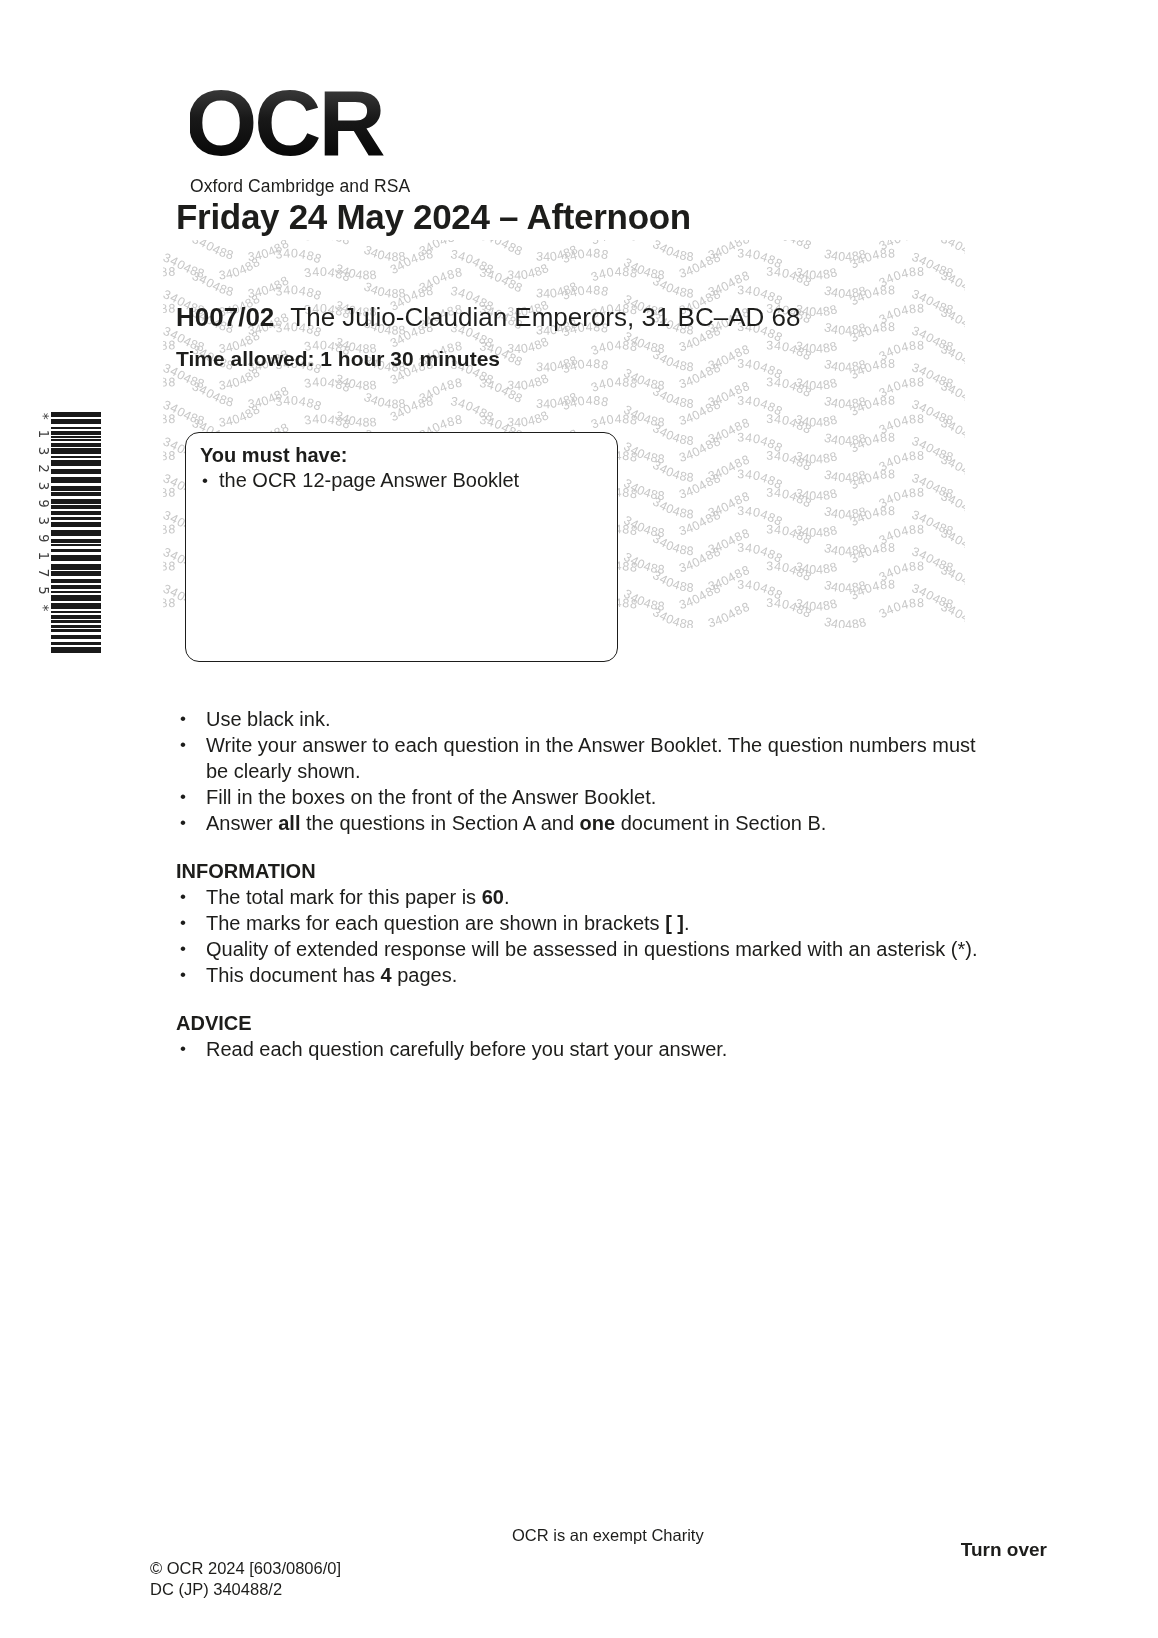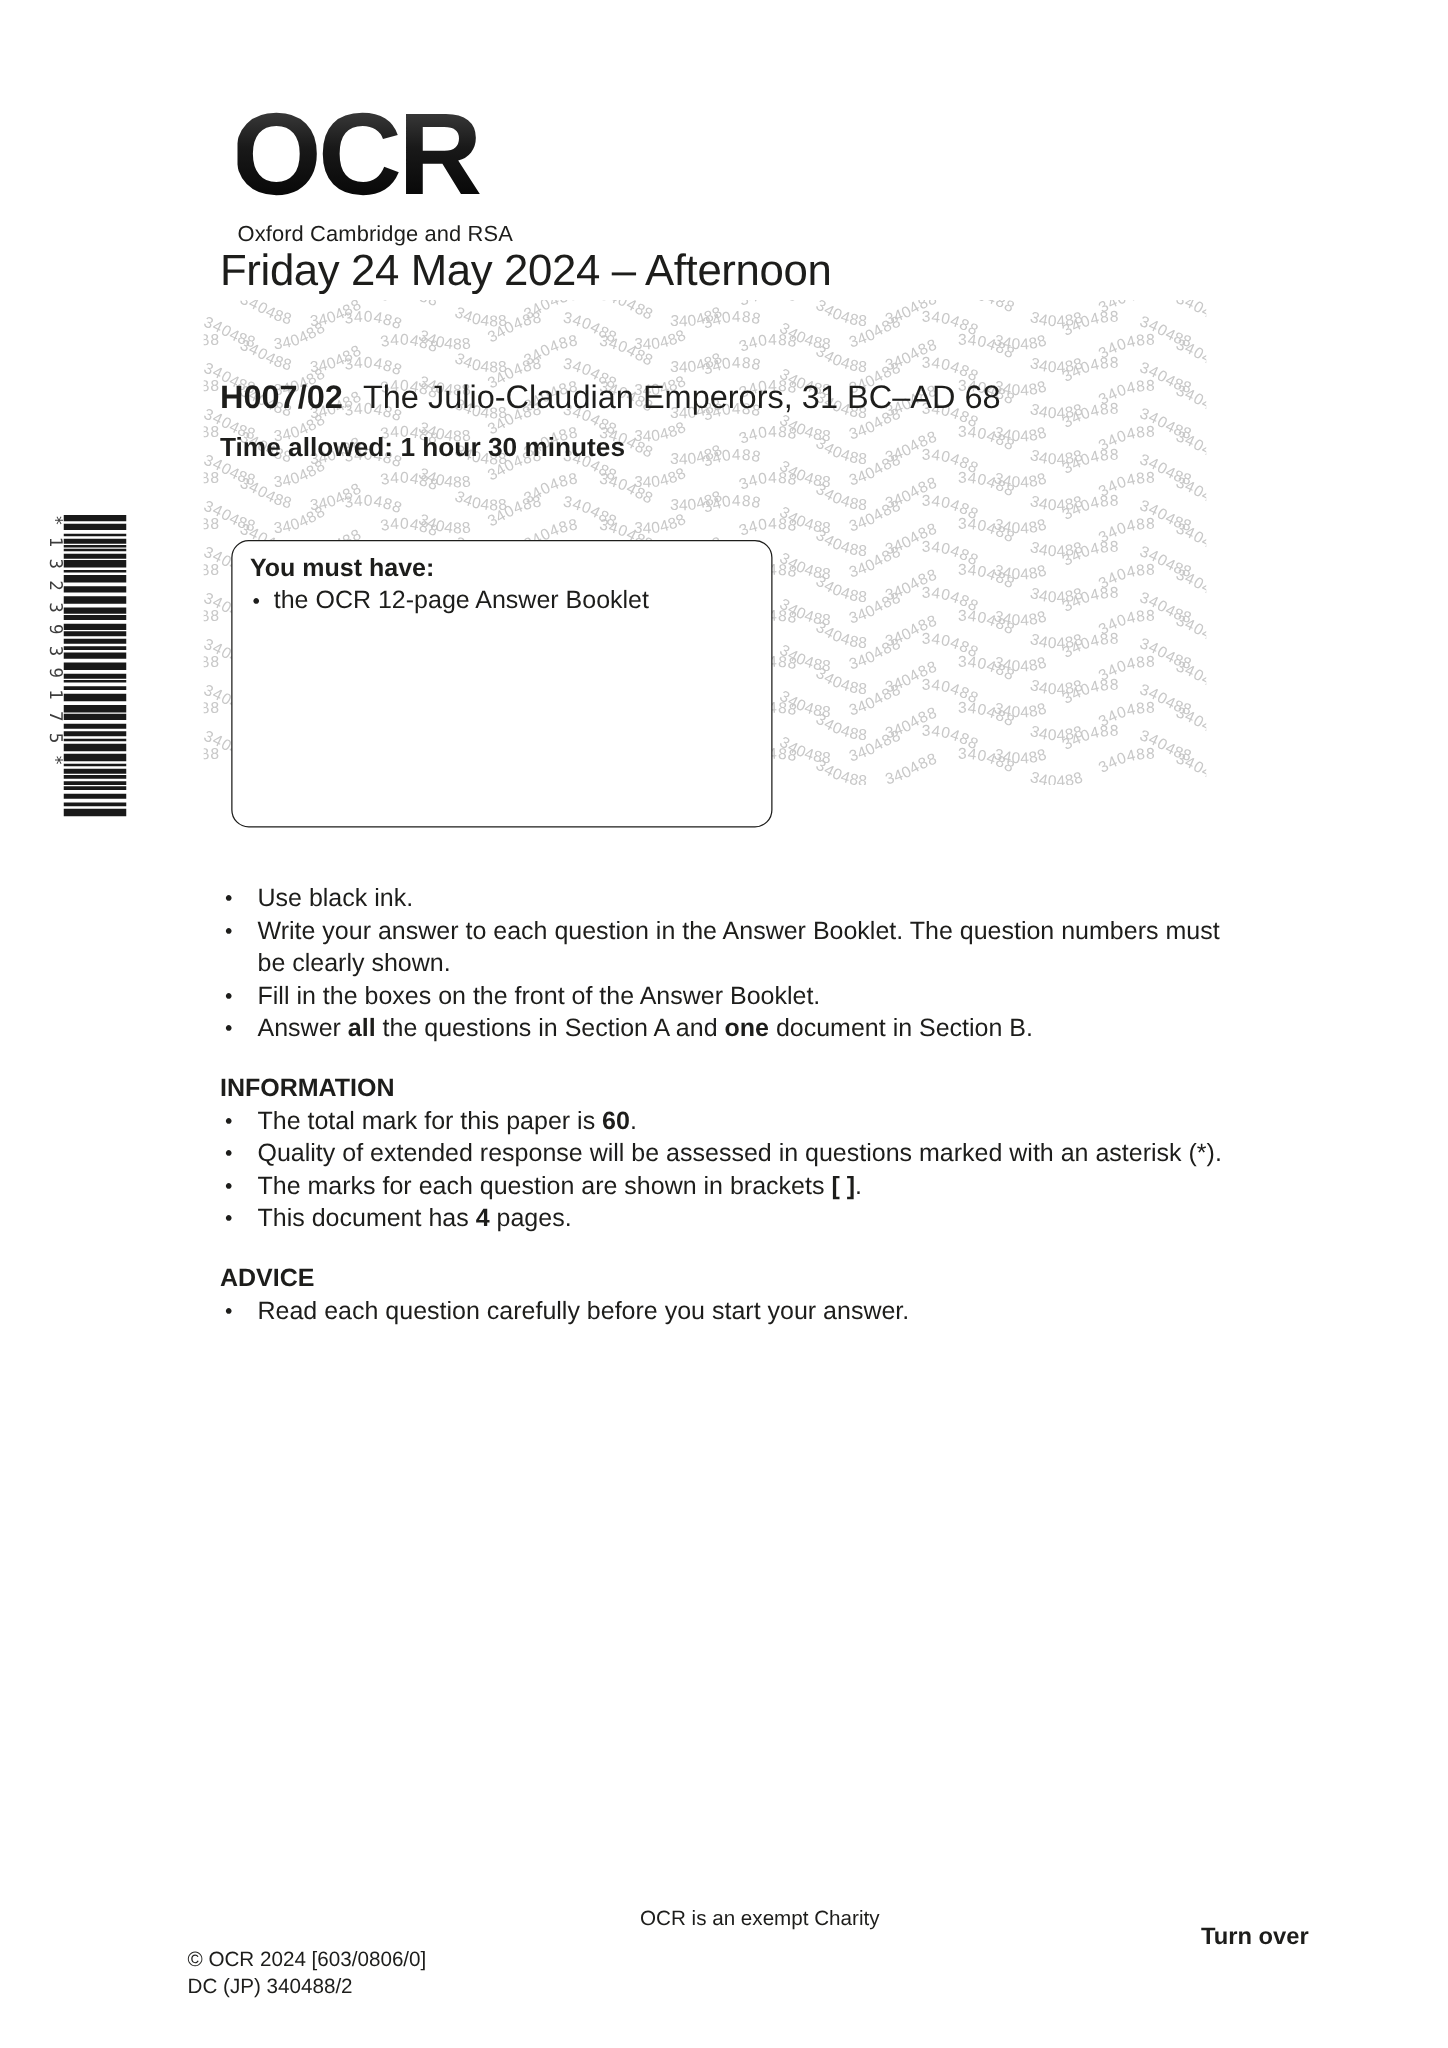--- a/index.html
+++ b/index.html
@@ -12,21 +12,21 @@
   .watermark { position:absolute; left:163px; top:240px; width:802px; height:388px; z-index:0; }
   .watermark svg { display:block; }
   .watermark text { font-family:"Liberation Sans",sans-serif; font-size:12.5px; fill:#c8c8c8;
                     letter-spacing:0.5px; word-spacing:12px; }
 
   
   .logo-wrap { position:absolute; left:190px; top:82px; z-index:2; }
   .logo-tagline { font-size:17.5px; color:#1d1d1b; margin-top:10px; letter-spacing:0.1px; }
 
   
-  .h-date  { position:absolute; left:176px; top:197px; font-size:35px; font-weight:normal; z-index:2; letter-spacing:-0.3px; }
+  .h-date  { position:absolute; left:176px; top:197px; font-size:35px; font-weight:bold; z-index:2; letter-spacing:-0.3px; }
   .h-qual  { position:absolute; left:176px; top:253px; font-size:27px; font-weight:bold; z-index:2; }
   .h-paper { position:absolute; left:176px; top:302px; font-size:26px; z-index:2; }
   .h-paper b { margin-right:16px; }
   .h-time  { position:absolute; left:176px; top:347px; font-size:21px; font-weight:bold; z-index:2; }
 
   
   .must-box {
     position:absolute; left:185px; top:432px; width:433px; height:230px; z-index:3;
     background:#ffffff; border:1.6px solid #1d1d1b; border-radius:14px; box-sizing:border-box;
     padding:10px 14px;
@@ -168,22 +168,22 @@
       <ul class="bullets">
         <li><span>Use black ink.</span></li>
         <li><span>Write your answer to each question in the Answer Booklet. The question numbers must
 be clearly shown.</span></li>
         <li><span>Fill in the boxes on the front of the Answer Booklet.</span></li>
         <li><span>Answer </span><b>all</b><span> the questions in Section A and </span><b>one</b><span> document in Section B.</span></li>
       </ul>
       <div class="sec-heading">INFORMATION</div>
       <ul class="bullets">
         <li><span>The total mark for this paper is </span><b>60</b><span>.</span></li>
+        <li><span>The marks for each question are shown in brackets </span><b>[ ]</b><span>.</span></li>
         <li><span>Quality of extended response will be assessed in questions marked with an asterisk (*).</span></li>
-        <li><span>The marks for each question are shown in brackets </span><b>[ ]</b><span>.</span></li>
         <li><span>This document has </span><b>4</b><span> pages.</span></li>
       </ul>
       <div class="sec-heading">ADVICE</div>
       <ul class="bullets">
         <li><span>Read each question carefully before you start your answer.</span></li>
       </ul>
     </div>
 
   <div class="footer-left">
     <div>© OCR 2024  [603/0806/0]</div>

